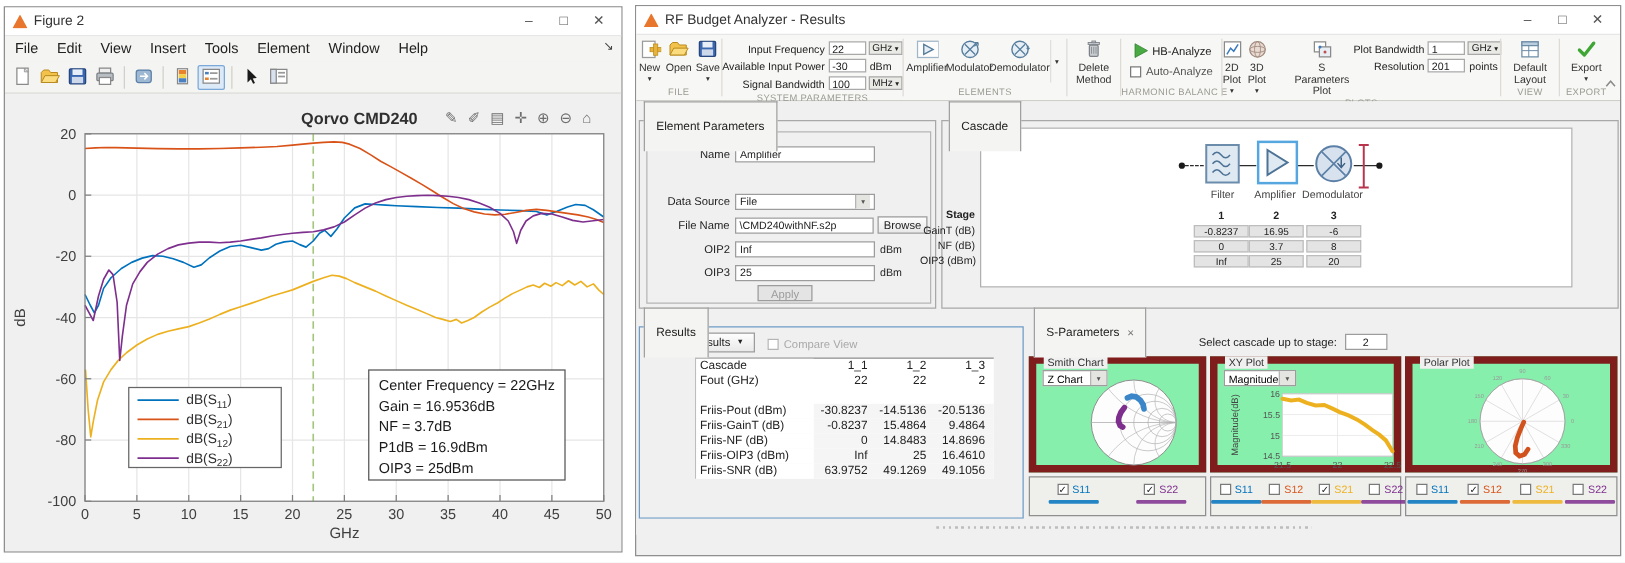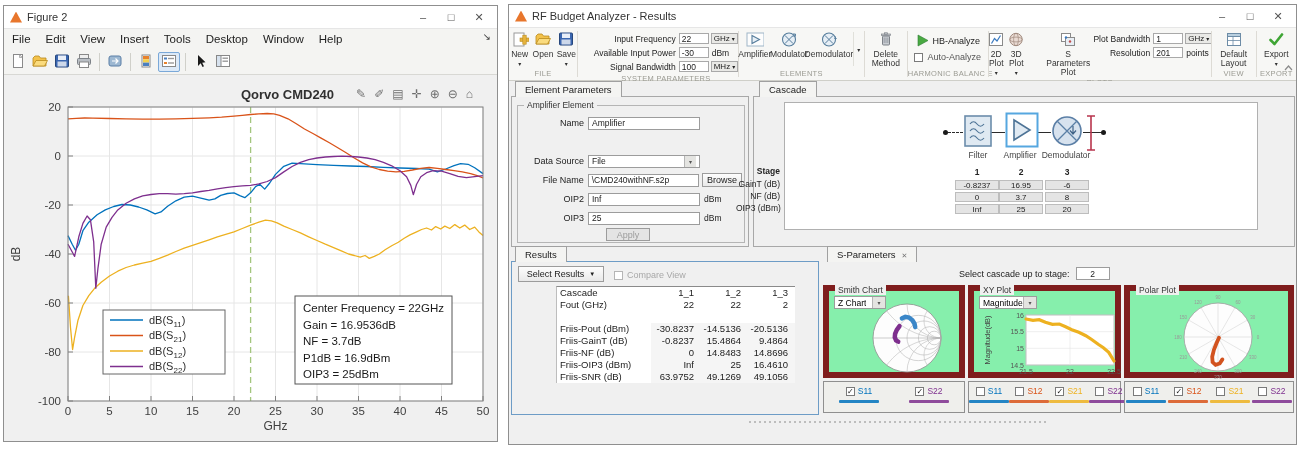--- a/index.html
+++ b/index.html
@@ -38,21 +38,21 @@
   .ts-row{display:flex;align-items:center;height:13px;font-size:8.5px;color:#222;margin-bottom:1px}
   .ts-row .lbl{text-align:right;padding-right:3px;white-space:nowrap}
   .ts-input{background:#fff;border:1px solid #a9a9a9;height:11px;font-size:8.5px;padding:0 2px;display:flex;align-items:center;box-sizing:border-box}
   .unit-dd{display:flex;align-items:center;border:1px solid #a9a9a9;background:#e9e9e6;height:11px;font-size:8px;padding:0 2px;margin-left:2px;gap:2px;box-sizing:border-box}
   .unit-txt{font-size:8.5px;margin-left:3px}
   .elem-caret{width:10px;display:flex;align-items:center;justify-content:center;font-size:6px;color:#333;border-left:1px solid #e0e0da;height:34px;margin-top:2px}
   .hb-row{display:flex;align-items:center;gap:4px;font-size:9px;color:#222;height:16px}
   .collapse-btn{position:absolute;right:3px;bottom:4px;color:#8a8a8a}
   
   .workspace{position:relative;background:#f0f0f0}
-  .mtab{position:absolute;height:15px;line-height:15px;padding:0 9px;background:#f4f4f2;border:1px solid #a0a0a0;border-bottom:none;font-size:9.5px;color:#222;z-index:3;white-space:nowrap}
+  .mtab{position:absolute;height:15px;line-height:15px;padding:12px 9px;background:#f4f4f2;border:1px solid #a0a0a0;border-bottom:none;font-size:9.5px;color:#222;z-index:3;white-space:nowrap}
   .panel{position:absolute;border:1px solid #a8a8a8;background:#f0f0f0;box-sizing:border-box}
   .fieldset{position:absolute;border:1px solid #b5b5b5;background:#f0f0f0}
   .fs-legend{position:absolute;top:-6px;left:6px;background:#f0f0f0;padding:0 3px;font-size:8.5px;color:#333}
   .frow{position:absolute;display:flex;align-items:center;height:14px;font-size:9px;color:#222}
   .frow .flabel{width:64px;text-align:right;padding-right:4px;white-space:nowrap}
   .finput{background:#fff;border:1px solid #9c9c9c;height:13px;box-sizing:border-box;font-size:8.5px;display:flex;align-items:center;padding:0 3px;overflow:hidden;white-space:nowrap}
   .fselect .ddb{margin-left:auto;width:11px;background:#e4e4e1;border-left:1px solid #b5b5b5;height:100%;display:flex;align-items:center;justify-content:center;font-size:6px;color:#555}
   .btn{border:1px solid #9c9c9c;background:linear-gradient(#fdfdfd,#e9e9e9);font-size:9px;color:#222;display:flex;align-items:center;justify-content:center;box-sizing:border-box}
   .btn.disabled{color:#9c9c9c;background:#e4e4e4}
   .cb{width:9px;height:9px;border:1px solid #7a7a7a;background:#fff;display:inline-flex;align-items:center;justify-content:center;font-size:8px;line-height:9px;color:#222;box-sizing:border-box}
@@ -99,21 +99,21 @@
           <span class="win-ctl">✕</span>
         </span>
     </div>
     <div class="menubar" id="figmenu">
       <span class="dock-arrow">↘</span>
     <span>File</span>
         <span>Edit</span>
         <span>View</span>
         <span>Insert</span>
         <span>Tools</span>
-        <span>Desktop</span>
+        <span>Element</span>
         <span>Window</span>
         <span>Help</span>
       </div>
     <div class="figtoolbar" id="figtools">
         <span class="ficon">
           <svg width="18" height="17" viewBox="0 0 18 17">
             <rect x="4.5" y="1.5" width="9" height="13" fill="#fff" stroke="#8a8a8a"></rect>
             <path d="M10.5 1.5 l3 3 h-3 z" fill="#dcdcdc" stroke="#8a8a8a" stroke-width="0.6"></path>
           </svg>
         </span>
@@ -306,21 +306,21 @@
                   <rect x="5" y="2.5" width="8" height="4.5" fill="#e8eef8"></rect>
                   <rect x="4.5" y="8.5" width="9" height="5" fill="#cdd8ea"></rect>
                 </svg></span>
               <span>Save</span>
               <span class="caret">▾</span>
             </div>
           </div>
           <div class="ts-label">FILE</div>
         </div>
         <div class="ts-sep"></div>
-        <div class="ts-sec" style="width: 144px; margin-left: 16px;">
+        <div class="ts-sec" style="width: 144px;">
           <div class="ts-body">
             <div class="ts-rows">
               <div class="ts-row">
                 <span class="lbl" style="width: 82px;">Input Frequency</span>
                 <span class="ts-input" style="width: 30px;">22</span>
                 <span class="unit-dd">
                   <span>GHz</span>
                   <span style="font-size: 6px;">▾</span>
                 </span>
               </div>

